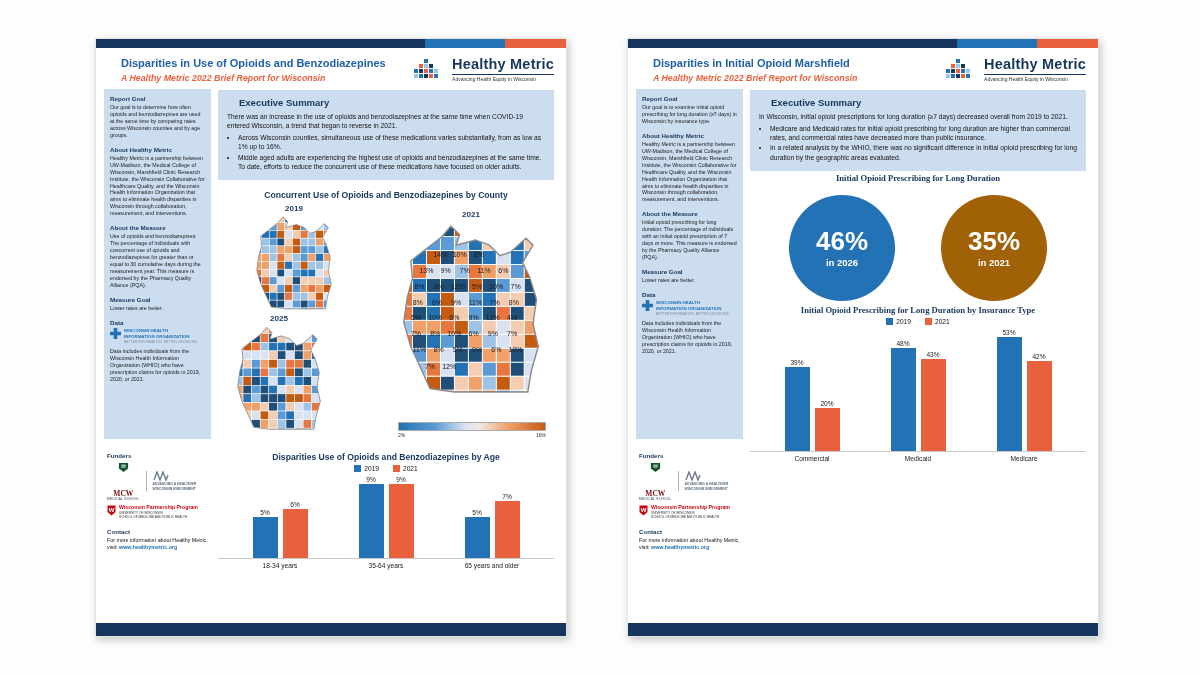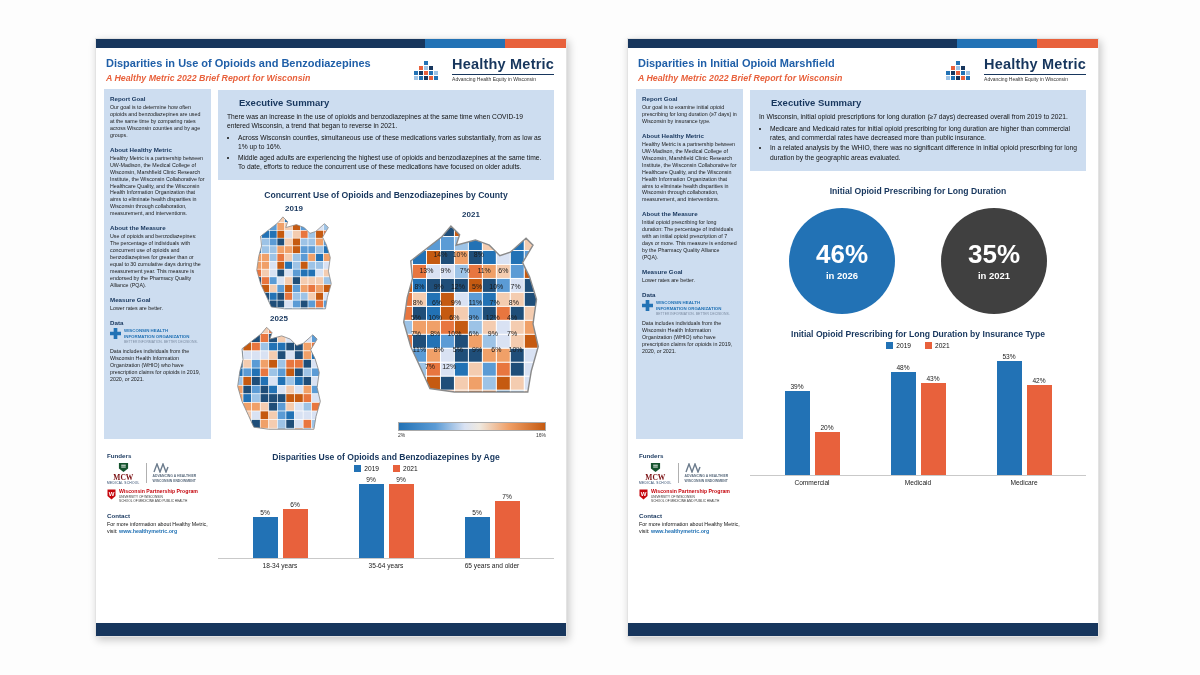--- a/index.html
+++ b/index.html
@@ -13,62 +13,62 @@
     border:1px solid #e3e3e3;box-shadow:2px 3px 8px rgba(0,0,0,.22);
     overflow:hidden;
   }
   #page-left{left:95px;}
   #page-right{left:627px;}
 
   .topbar{display:flex;height:9px;}
   .topbar div{height:100%;}
   .seg1{width:70%;}.seg2{width:17%;}.seg3{flex:1;}
 
-  .header{display:flex;justify-content:space-between;align-items:flex-start;padding:9px 12px 4px 10px;}
+  .header{display:flex;justify-content:space-between;align-items:flex-start;padding:9px 12px 4px 25px;}
   .title-wrap{max-width:300px;}
   .page-title{font-size:11px;font-weight:bold;color:#1f5fa8;margin:0;line-height:1.15;}
   .page-subtitle{font-size:8.8px;font-style:italic;font-weight:bold;color:#e8613c;margin-top:3px;}
-  .logo{display:flex;align-items:flex-end;gap:12px;}
+  .logo{display:flex;align-items:center;gap:12px;}
   .logo-name{font-size:14.5px;font-weight:bold;color:#17365d;line-height:1;letter-spacing:.2px;}
   .logo-tagline{font-size:5px;color:#333;border-top:1px solid #17365d;margin-top:2px;padding-top:1px;white-space:nowrap;}
 
   .body-row{display:flex;gap:7px;padding:2px 12px 0 8px;}
   .left-col{width:107px;flex:none;}
   .sidebar{background:#cdddf0;padding:6px 6px 7px;min-height:350px;box-sizing:border-box;}
   .sb-heading{font-size:6.2px;font-weight:bold;color:#17365d;margin:7px 0 2px;}
   .sidebar .sb-heading:first-child{margin-top:0;}
   .sb-text{font-size:5.3px;line-height:1.32;margin:0;color:#1a1a1a;}
   .whio{display:flex;gap:3px;align-items:flex-start;margin:2px 0 4px;}
   .whio-l1{font-size:4.4px;font-weight:bold;color:#2272b5;line-height:1.2;}
   .whio-l2{font-size:3.4px;color:#7a8aa0;margin-top:1px;}
 
   .funders{padding:6px 3px 0 3px;}
   .funder-row{display:flex;align-items:center;gap:6px;margin:3px 0 4px;}
   .mcw{display:flex;flex-direction:column;align-items:center;}
-  .mcw-name{font-family:"Liberation Serif",serif;font-size:7.5px;font-weight:bold;color:#7b1113;line-height:1;margin-top:1px;}
+  .mcw-name{font-family:"Liberation Serif",serif;font-size:7.5px;font-weight:bold;color:#7b1113;line-height:1;margin-top:17px;}
   .mcw-sub{font-size:3.2px;color:#17365d;letter-spacing:.3px;}
   .vdiv{width:1px;height:20px;background:#b0b0b0;}
   .ahw{display:flex;flex-direction:column;gap:1px;}
   .ahw-text{font-size:3.4px;font-weight:bold;color:#5a6b7d;line-height:1.3;}
   .wpp{display:flex;gap:3px;align-items:flex-start;margin-top:3px;}
   .wpp-name{font-size:5.2px;font-weight:bold;color:#c5050c;line-height:1.1;}
   .wpp-sub{font-size:3.2px;color:#333;line-height:1.25;}
   .contact-h{margin-top:9px;}
   .contact-p{font-size:5.3px;line-height:1.35;margin:0;}
   .link{color:#2272b5;text-decoration:none;font-weight:bold;}
 
   .main-col{flex:1;min-width:0;}
   .exec{padding:7px 9px 8px;margin-top:1px;}
   .exec-h{font-size:9.5px;font-weight:bold;color:#17365d;margin:0 12px 4px;}
   .exec-p{font-size:6.7px;line-height:1.38;margin:0 0 3px;}
   .exec-ul{margin:0;padding-left:11px;font-size:6.7px;line-height:1.38;}
   .exec-ul li{margin-bottom:1px;}
 
   .chart-title{text-align:center;font-size:8.6px;font-weight:bold;color:#17365d;margin:10px 4px 2px;}
-  .mt-lg{margin-top:15px;}
+  .mt-lg{margin-top:2px;font-family:Liberation Serif, serif;}
 
   .maps-area{position:relative;height:240px;}
   .map-block{position:absolute;}
   .map-block svg{display:block;width:100%;height:auto;}
   .map-year{font-size:8px;font-weight:bold;color:#17365d;text-align:center;}
   #map2019{left:30px;top:2px;width:92px;}
   #map2021{right:0;top:8px;width:166px;}
   #map2020{left:10px;top:112px;width:102px;}
   .gradient-legend{position:absolute;right:8px;bottom:4px;width:148px;}
   .grad-bar{height:7px;border:1px solid #aaa;
@@ -894,21 +894,21 @@
             <li>In a related analysis by the WHIO, there was no significant difference in initial opioid prescribing for long duration by the geographic areas evaluated.</li>
           </ul>
       </section>
 
       <h3 class="chart-title mt-lg">Initial Opioid Prescribing for Long Duration</h3>
       <div class="circles">
         <div class="circle" style="background: rgb(34, 114, 181);">
           <div class="circle-val">46%</div>
           <div class="circle-lab">in 2026</div>
         </div>
-        <div class="circle" style="background: #404040;">
+        <div class="circle" style="background: #a16207;">
           <div class="circle-val">35%</div>
           <div class="circle-lab">in 2021</div>
         </div>
       </div>
 
       <h3 class="chart-title mt-lg">Initial Opioid Prescribing for Long Duration by Insurance Type</h3>
       <div class="legend">
           <span class="legend-item">
             <span class="swatch" style="background: rgb(34, 114, 181);"></span>
             <span>2019</span>

